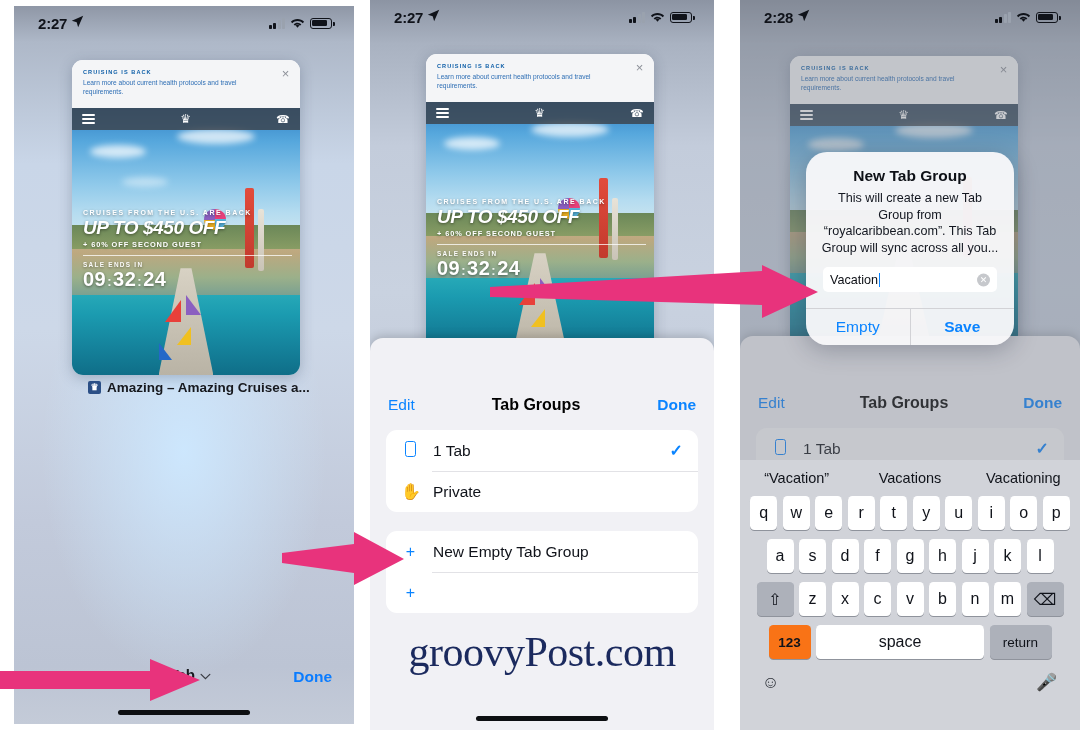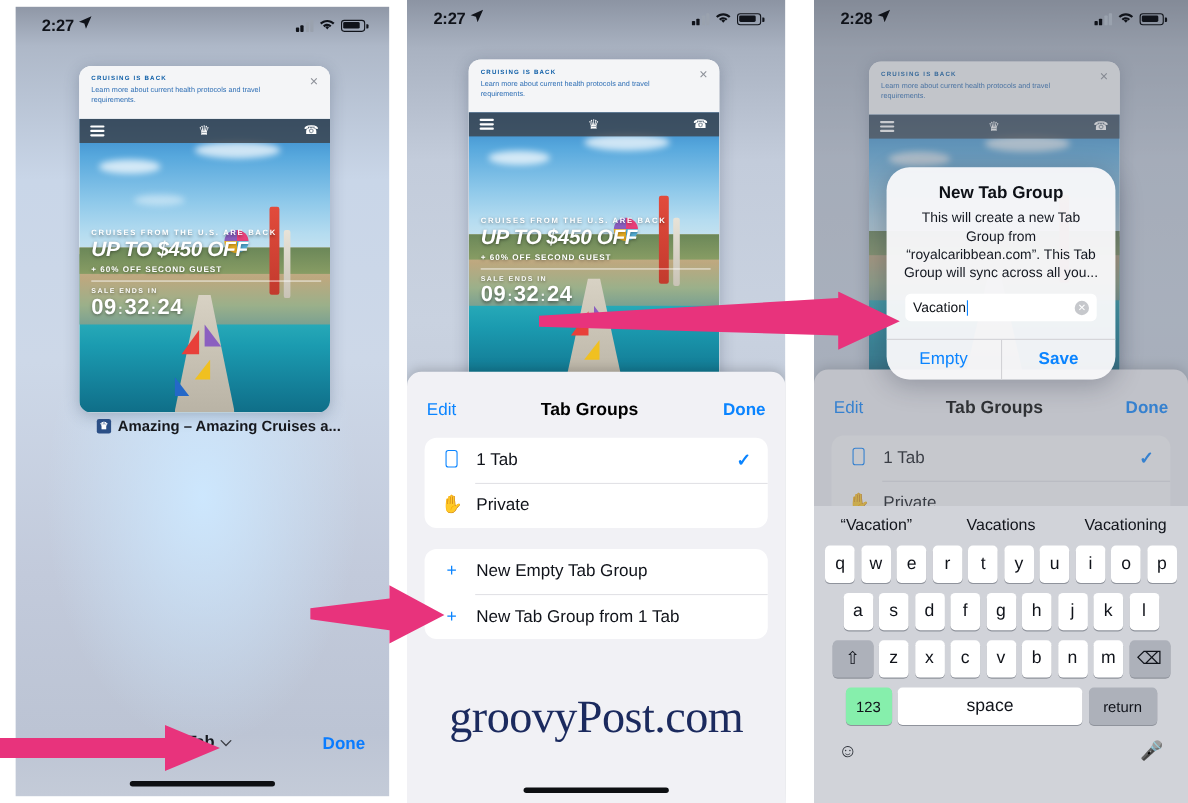--- a/index.html
+++ b/index.html
@@ -145,20 +145,21 @@
     background:#f1f1f5;
     border-radius:13px 13px 0 0;
     box-shadow:0 -2px 10px rgba(0,0,0,.18);
     z-index:25;
   }
   #sheet2{top:338px;}
   #sheet3{top:336px;}
   .sheet-head{
     display:flex;align-items:center;justify-content:space-between;
     padding:26px 18px 11px 18px;
+    margin-top:32px;
   }
   .sheet-head .edit,.sheet-head .done{font-size:15.5px;color:#0a84ff;}
   .sheet-head .done{font-weight:bold;}
   .sheet-head .title{font-size:16px;font-weight:bold;color:#000000;}
   .group{
     margin:5px 16px 0 16px;background:#fff;border-radius:11px;overflow:hidden;
   }
   .row{
     display:flex;align-items:center;gap:13px;
     padding:0 15px;height:41px;position:relative;
@@ -228,21 +229,21 @@
     content:"";position:absolute;left:0;top:9px;bottom:9px;width:1px;background:#b4b7bd;
   }
   .krow{display:flex;justify-content:center;gap:5.5px;margin-bottom:9px;padding:0 3px;}
   .key{
     width:27px;height:34px;background:#fff;border-radius:4.5px;
     display:flex;align-items:center;justify-content:center;
     font-size:16px;color:#10131a;
     box-shadow:0 1px 0 rgba(90,95,105,.55);
   }
   .key.wide{width:37px;background:#adb1ba;}
-  .key.num{width:42px;background:#86efac;font-size:13.5px;}
+  .key.num{width:42px;background:#f97316;font-size:13.5px;font-weight:bold;}
   .key.space{flex:1;max-width:168px;}
   .key.ret{width:62px;background:#adb1ba;font-size:13.5px;}
   .kbot{display:flex;align-items:center;justify-content:space-between;padding:4px 22px 0 22px;font-size:17px;color:#2c3038;}
   .row2pad{padding-left:16px;padding-right:16px;}
 
   
   .arrow{position:absolute;z-index:90;}
 </style>
 </head>
 <body>
@@ -436,21 +437,20 @@
       </div>
     </div>
     <div class="gap"></div>
     <div class="group">
       <div class="row">
         <span class="glyph plus">+</span>
         <span class="lbl">New Empty Tab Group</span>
       </div>
       <div class="row">
         <span class="glyph plus">+</span>
-        <span class="lbl">New Tab Group from 1 Tab</span>
       </div>
     </div>
     <div class="watermark">groovyPost.com</div>
   </div>
   <div class="homebar"></div>
 </div>
 
 <div class="phone" id="phone3">
   <div class="wallpaper2"></div>
 

